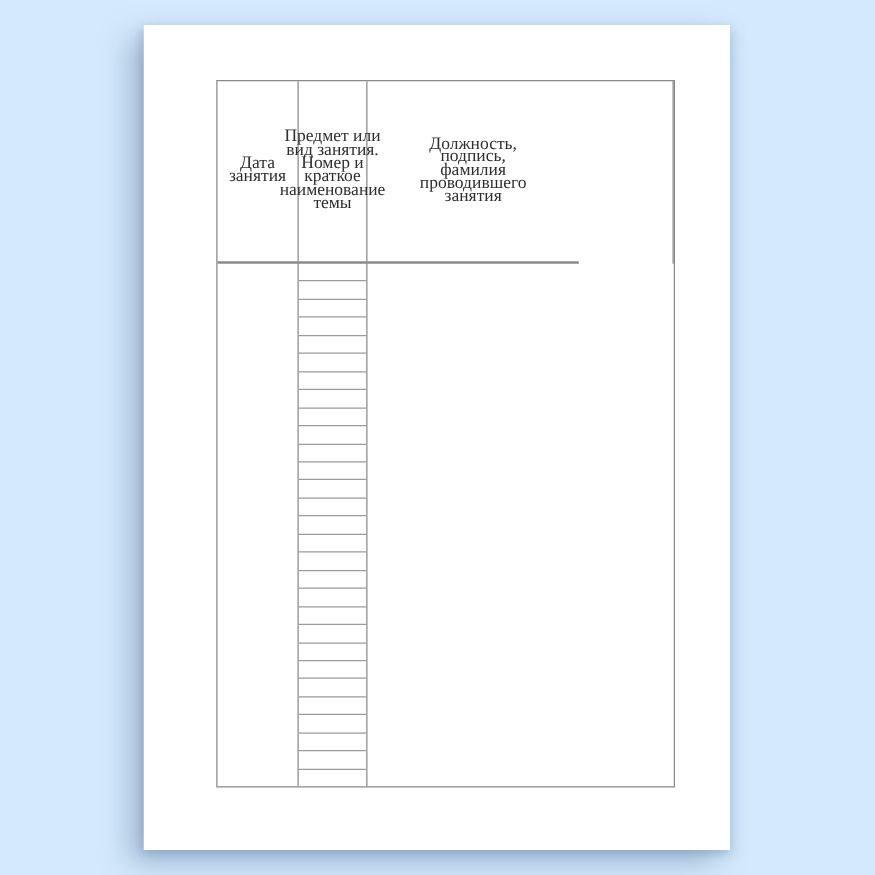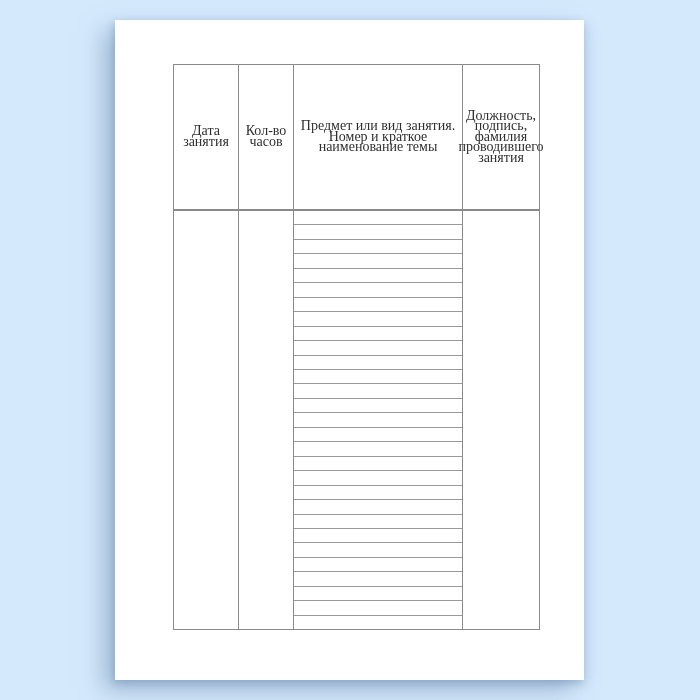--- a/index.html
+++ b/index.html
@@ -76,22 +76,20 @@
 </style>
 </head>
 <body>
 
 <div class="stage">
   <div class="page">
     <div class="log-table">
 
       <div class="cell th v-div">Дата
 занятия</div>
-      <div class="cell th v-div">Кол-во
-часов</div>
       <div class="cell th v-div">Предмет или вид занятия.
 Номер и краткое наименование темы</div>
       <div class="cell th">Должность,
 подпись,
 фамилия
 проводившего
 занятия</div>
 
       <div class="cell td v-div"></div>
       <div class="cell td v-div"></div>

